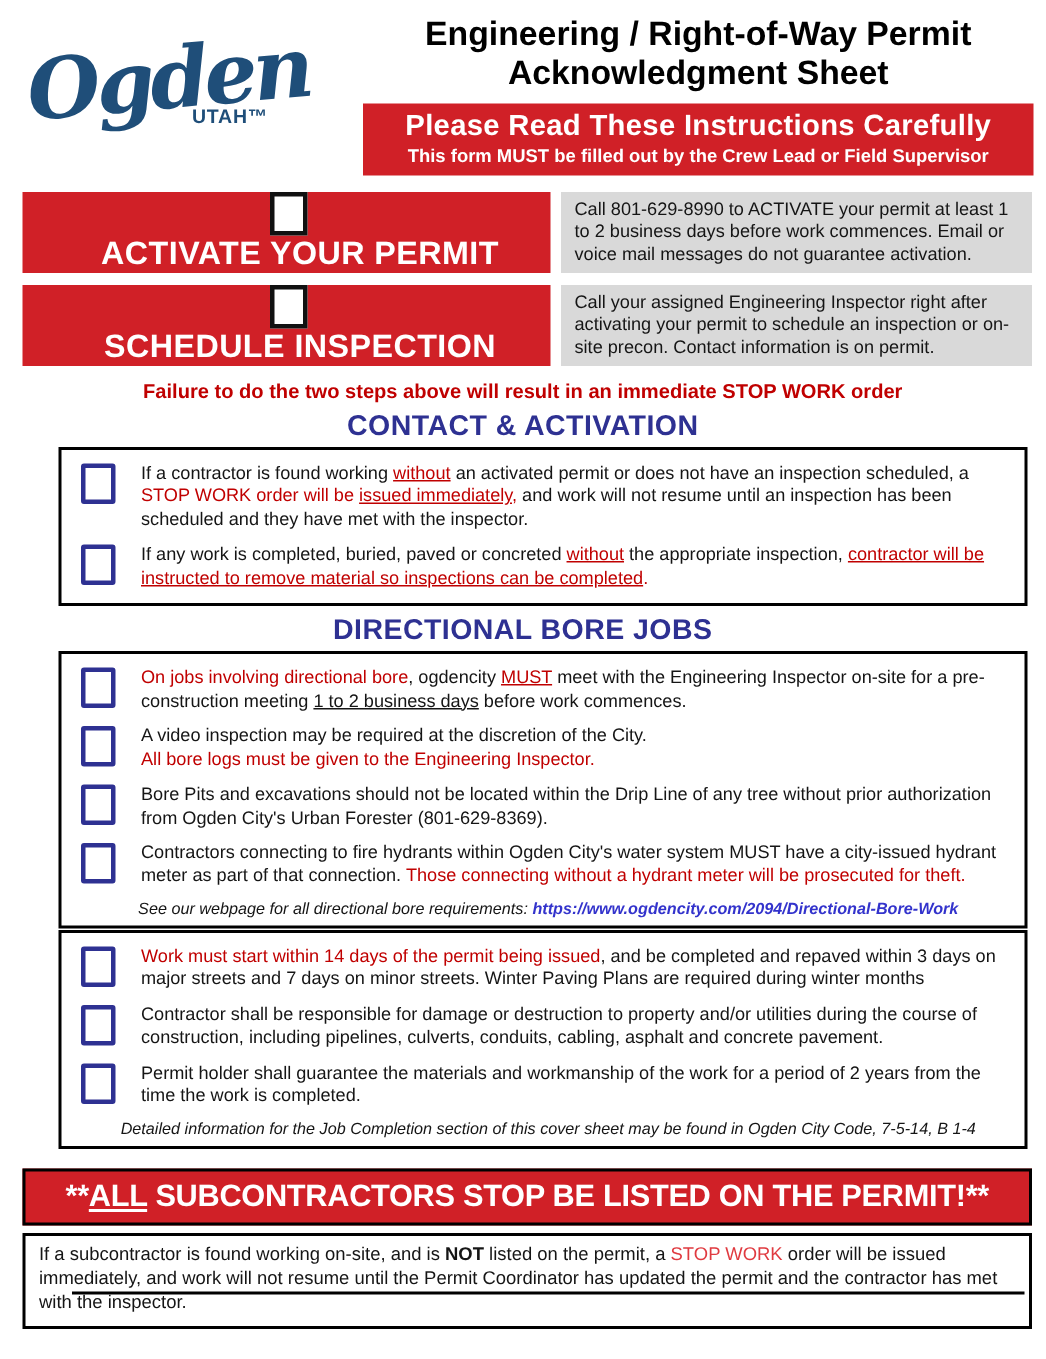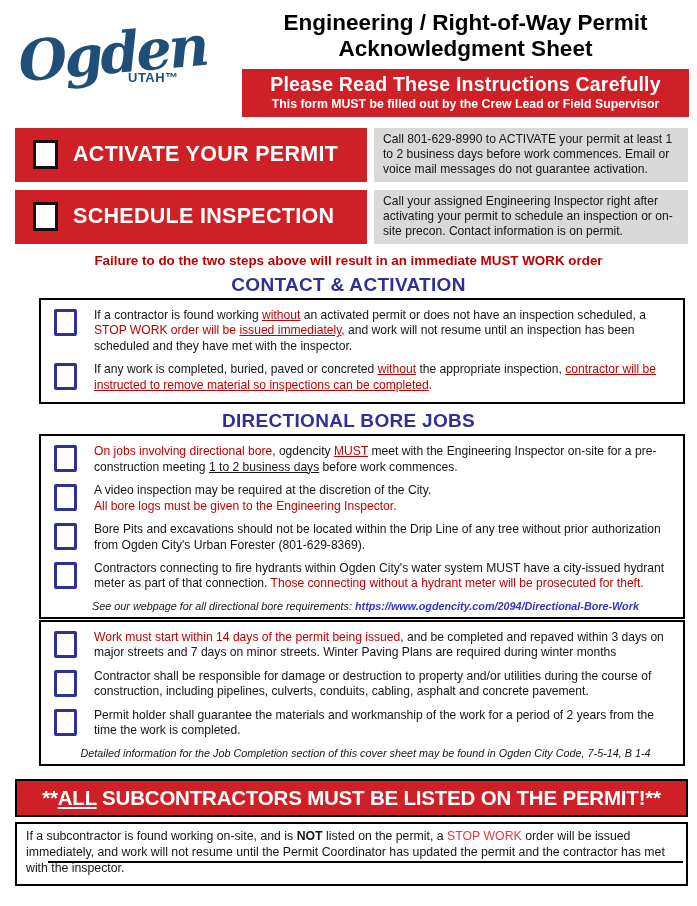--- a/index.html
+++ b/index.html
@@ -26,21 +26,21 @@
   }
   .logo-sub{font-size:13px;font-weight:bold;color:var(--logo);letter-spacing:.5px;margin:-10px 0 0 110px;}
   .hdr-right{flex:1;margin-left:12px;}
   .title{margin:2px 0 7px;font-size:22.5px;font-weight:bold;text-align:center;line-height:1.15;color:#000;}
   .read-banner{background:var(--red);color:#fff;text-align:center;padding:4px 2px 6px;}
   .rb1{font-size:19.5px;font-weight:bold;letter-spacing:.2px;}
   .rb2{font-size:12.3px;font-weight:bold;margin-top:1px;}
   
   .steps{margin:11px 9px 0 15px;}
   .step-row{display:flex;margin-bottom:8px;align-items:stretch;}
-  .step-banner{width:352px;background:var(--red);display:flex;align-items:center;padding-left:18px;min-height:49px;}
+  .step-banner{width:352px;background:var(--red);display:flex;align-items:center;padding-left:18px;min-height:49px;flex-direction:column;}
   .step-cbx{width:25px;height:29px;background:#fff;border:3px solid #111;margin-right:15px;flex:none;}
   .step-label{color:#fff;font-weight:bold;font-size:21.5px;letter-spacing:.3px;white-space:nowrap;}
   .step-desc{flex:1;margin-left:7px;background:var(--gray);padding:4px 8px 4px 9px;font-size:12.1px;line-height:1.27;}
   
   .fail-warn{margin:9px 0 0;text-align:center;color:var(--warn);font-weight:bold;font-size:13.4px;}
   .sec-head{margin:6px 0 2px;text-align:center;color:var(--blue);font-size:19px;font-weight:bold;letter-spacing:.3px;}
   
   .sec-box{border:2px solid #000;margin:1px 12px 0 39px;padding:7px 6px 1px 13px;}
   .check-item{display:flex;align-items:flex-start;margin:1px 0 8px;}
   .cbx{flex:none;width:23px;height:27px;border:3px solid var(--blue);background:#fff;margin-top:1px;border-radius:2px;}
@@ -98,21 +98,21 @@
     </div>
     <div class="step-row">
       <div class="step-banner">
         <span class="step-cbx"></span>
         <span class="step-label">SCHEDULE INSPECTION</span>
       </div>
       <div class="step-desc">Call your assigned Engineering Inspector right after activating your permit to schedule an inspection or on-site precon. Contact information is on permit.</div>
     </div>
   </section>
 
-  <p class="fail-warn">Failure to do the two steps above will result in an immediate MUST WORK order</p>
+  <p class="fail-warn">Failure to do the two steps above will result in an immediate STOP WORK order</p>
 
   <h2 class="sec-head">CONTACT &amp; ACTIVATION</h2>
   <div class="sec-box">
       <div class="check-item">
         <span class="cbx"></span>
         <p class="itx"><span class="sg-k">If a contractor is found working </span><span class="sg-ru">without</span><span class="sg-k"> an activated permit or does not have an inspection scheduled, a </span><span class="sg-r">STOP WORK order will be </span><span class="sg-ru">issued immediately</span><span class="sg-r">,</span><span class="sg-k"> and work will not resume until an inspection has been scheduled and they have met with the inspector.</span></p>
       </div>
       <div class="check-item">
         <span class="cbx"></span>
         <p class="itx"><span class="sg-k">If any work is completed, buried, paved or concreted </span><span class="sg-ru">without</span><span class="sg-k"> the appropriate inspection, </span><span class="sg-ru">contractor will be instructed to remove material so inspections can be completed</span><span class="sg-r">.</span></p>
@@ -153,20 +153,20 @@
           <p class="itx"><span class="sg-k">Contractor shall be responsible for damage or destruction to property and/or utilities during the course of construction, including pipelines, culverts, conduits, cabling, asphalt and concrete pavement.</span></p>
         </div>
         <div class="check-item">
           <span class="cbx"></span>
           <p class="itx"><span class="sg-k">Permit holder shall guarantee the materials and workmanship of the work for a period of 2 years from the time the work is completed.</span></p>
         </div>
       </div>
     <p class="footnote"><span class="sg-fi">Detailed information for the Job Completion section of this cover sheet may be found in Ogden City Code, 7-5-14, B 1-4</span></p>
   </div>
 
-  <div class="sub-banner"><span class="sg-w">**</span><span class="sg-wu">ALL</span><span class="sg-w"> SUBCONTRACTORS MUST BE LISTED ON THE PERMIT!**</span></div>
+  <div class="sub-banner"><span class="sg-w">**</span><span class="sg-wu">ALL</span><span class="sg-w"> SUBCONTRACTORS STOP BE LISTED ON THE PERMIT!**</span></div>
   <div class="sub-box"><span class="sg-k">If a subcontractor is found working on-site, and is </span><span class="sg-b">NOT</span><span class="sg-k"> listed on the permit, a </span><span class="sg-rs">STOP WORK</span><span class="sg-k"> order will be issued immediately, and work will not resume until the Permit Coordinator has updated the permit and the contractor has met with the inspector.</span></div>
 
   <footer class="sig">
     <div class="sig-line"></div>
   </footer>
 
 </div>
 
 </body></html>

